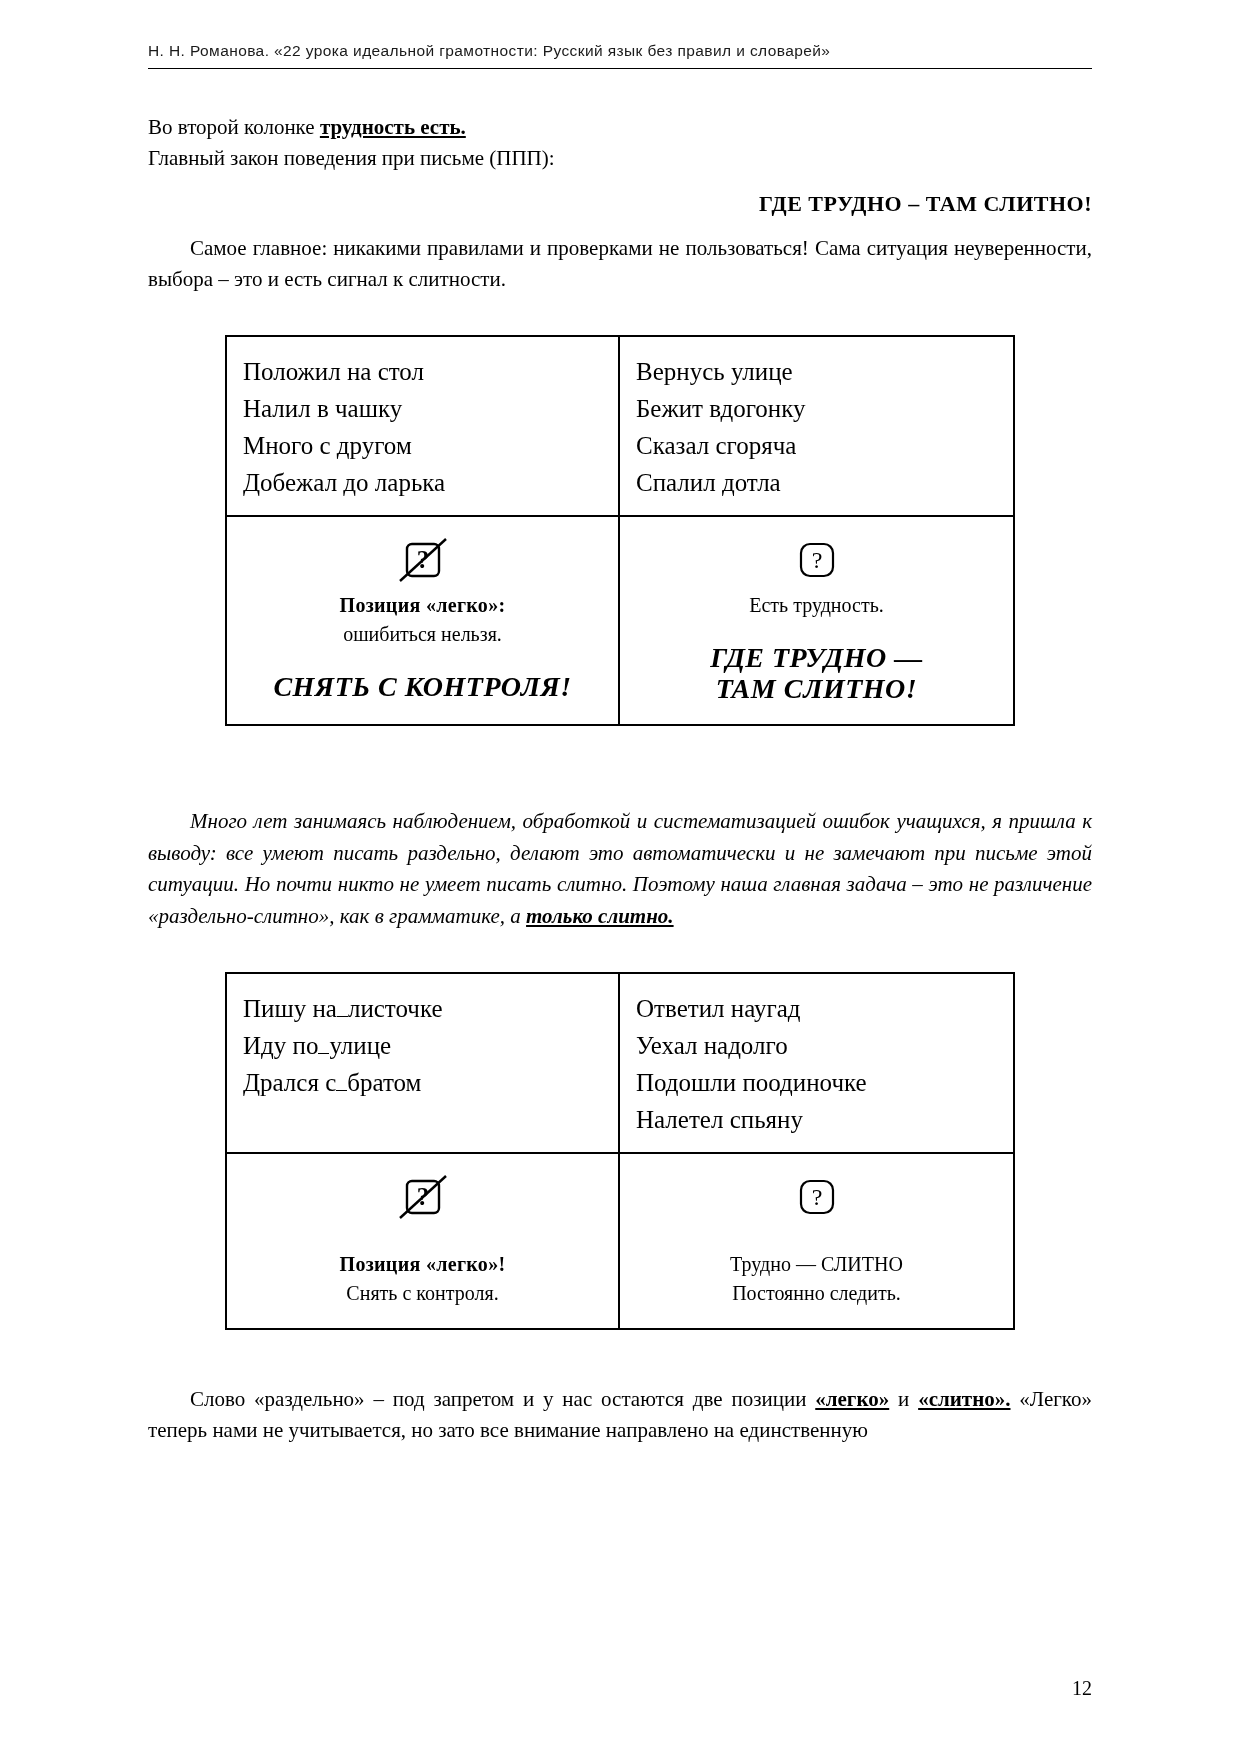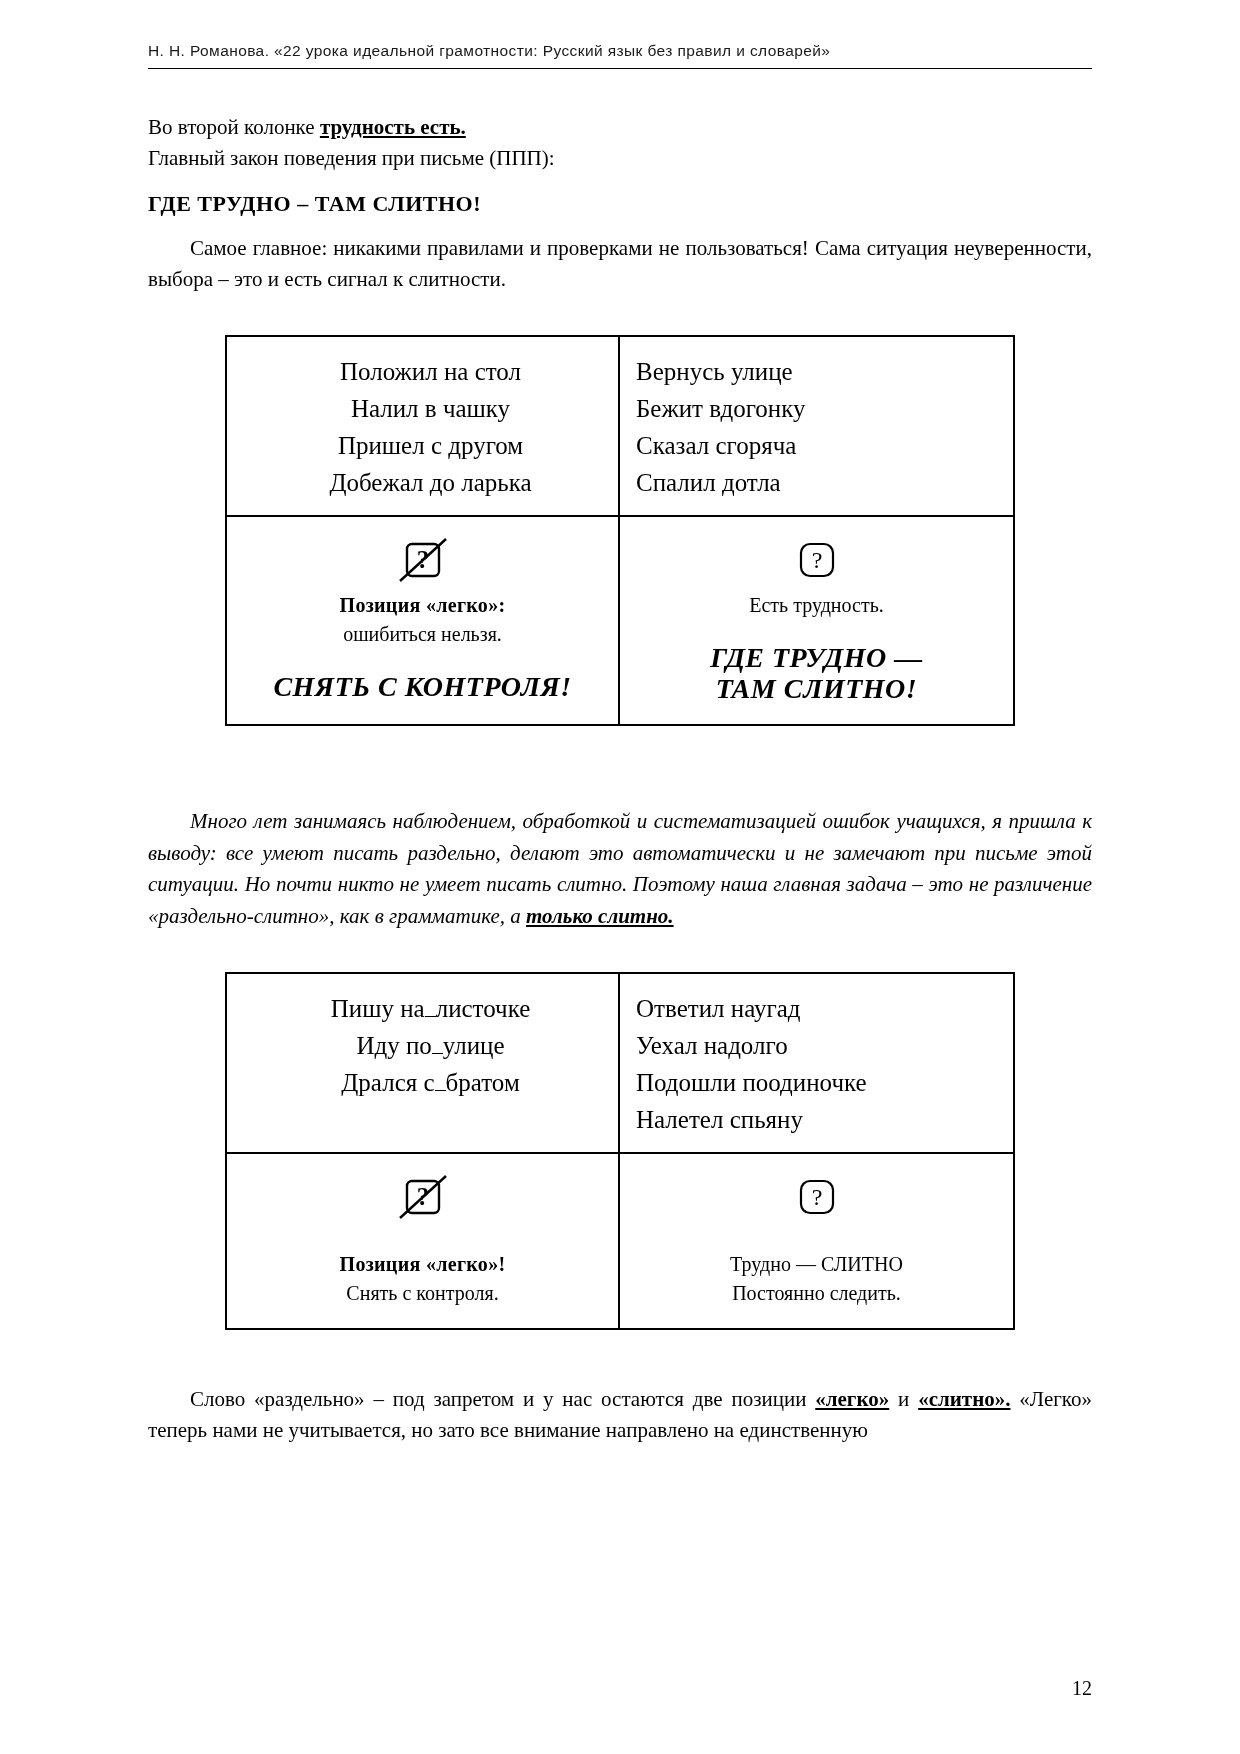--- a/index.html
+++ b/index.html
@@ -52,21 +52,21 @@
   }
   p {
     margin: 0;
     font-size: 21px;
     line-height: 31px;
     text-align: justify;
   }
   .indent { text-indent: 42px; }
   .b { font-weight: bold; text-decoration: underline; }
   .center-bold {
-    text-align: left;
+    text-align: right;
     font-weight: bold;
     font-size: 22px;
     letter-spacing: 0.5px;
   }
   .gap-s { height: 14px; }
   .gap-m { height: 26px; }
   .gap-l { height: 40px; }
   .ital {
     font-style: italic;
     font-size: 21px;
@@ -86,21 +86,20 @@
   }
   .box-row.top .cell {
     padding: 16px 0 14px 16px;
   }
   .cell {
     box-sizing: border-box;
     width: 50%;
   }
   .cell.left {
     border-right: 2.5px solid #000;
-    text-align: center;
   }
   .divider {
     border-top: 2.5px solid #000;
   }
   .word-line {
     font-size: 25px;
     line-height: 37px;
     white-space: nowrap;
   }
   .word-line .u {
@@ -173,21 +172,21 @@
 
     <p class="indent">Самое главное: никакими правилами и проверками не пользоваться! Сама ситуация неуверенности, выбора – это и есть сигнал к слитности.</p>
 
     <div class="gap-l"></div>
 
     <div class="box">
       <div class="box-row top">
         <div class="cell left">
           <div class="word-line">Положил на стол</div>
           <div class="word-line">Налил в чашку</div>
-          <div class="word-line">Пришел с другом</div>
+          <div class="word-line">Много с другом</div>
           <div class="word-line">Добежал до ларька</div>
         </div>
         <div class="cell">
           <div class="word-line">Вернусь улице</div>
           <div class="word-line">Бежит вдогонку</div>
           <div class="word-line">Сказал сгоряча</div>
           <div class="word-line">Спалил дотла</div>
         </div>
       </div>
       <div class="box-row bottom divider">

